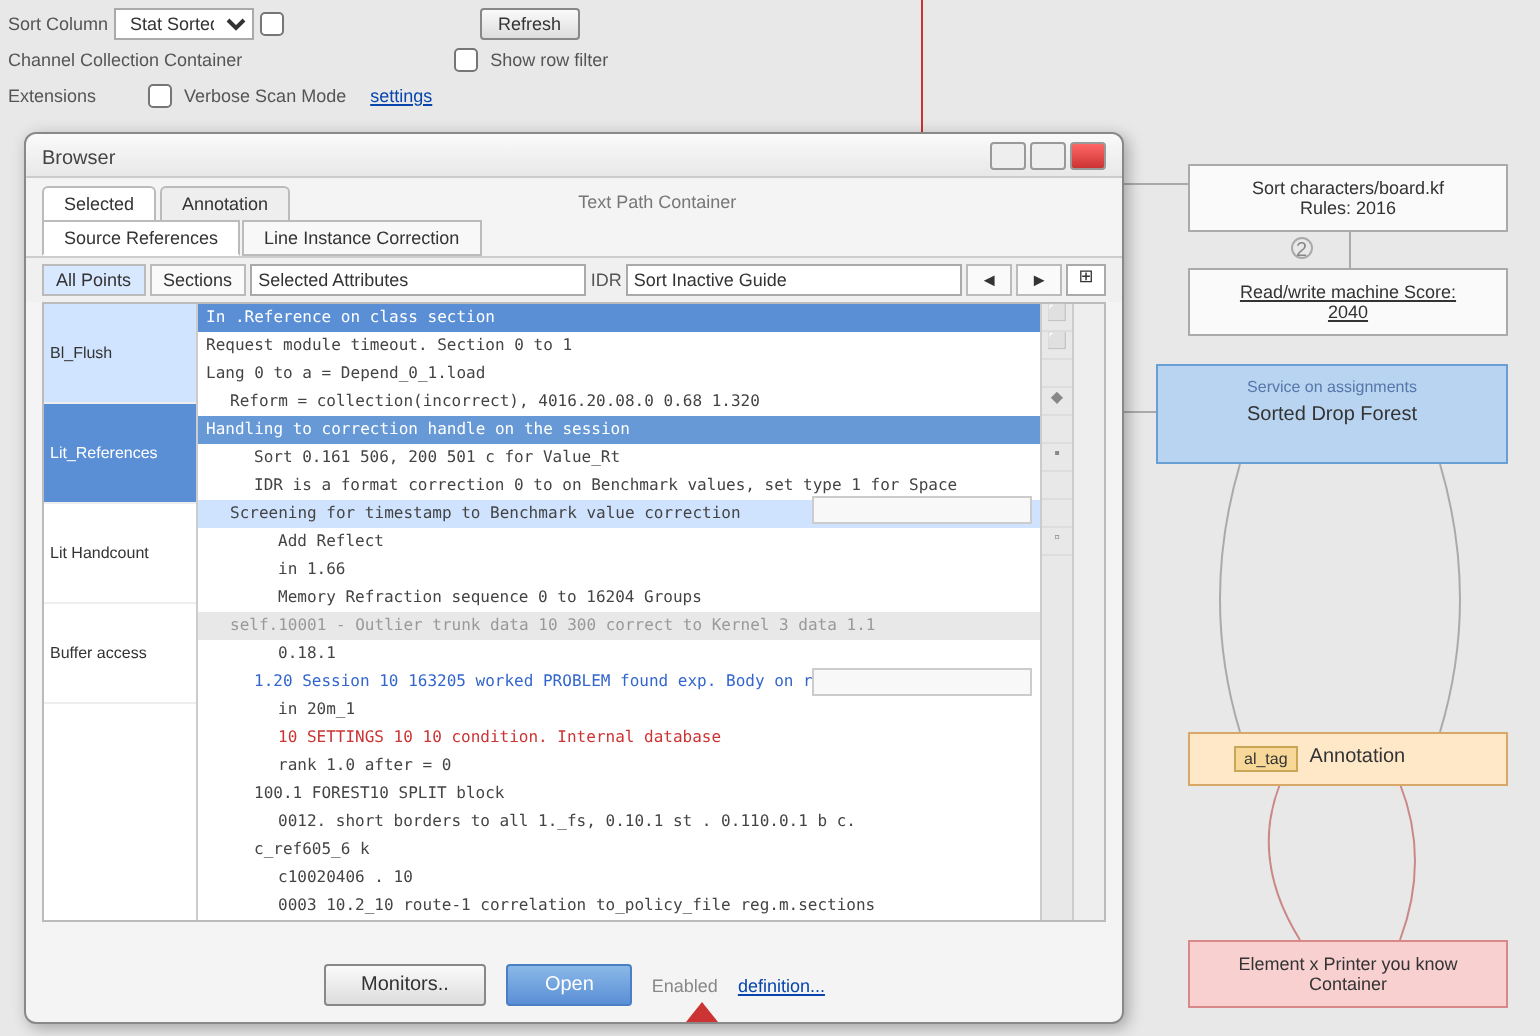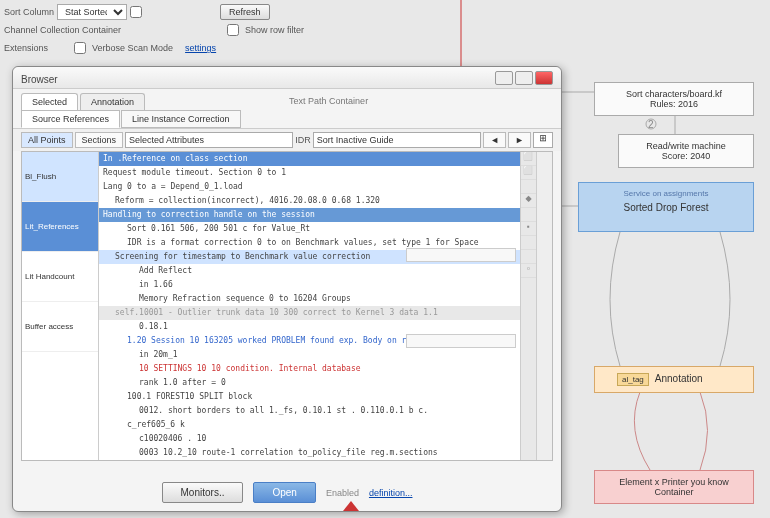--- a/index.html
+++ b/index.html
@@ -59,38 +59,38 @@
 
 .vscroll{width:16px;background:#eee;border-left:1px solid #ccc}
 .dlgbtns{position:absolute;bottom:8px;left:0;right:0;display:flex;gap:10px;justify-content:center;align-items:center}
 .dbtn{padding:4px 18px;border:1px solid #888;background:linear-gradient(#fafafa,#ddd);font-size:10px;border-radius:2px;cursor:pointer}
 .dbtn.primary{background:linear-gradient(#8ab8e6,#5a8fd6);color:#fff;border-color:#4a7fc6}
 .smalltxt{font-size:9px;color:#888}
 .arrow{position:absolute;bottom:0;left:330px;width:0;height:0;border-left:8px solid transparent;border-right:8px solid transparent;border-bottom:10px solid #c33}
 
 .flownode{position:absolute;border:1px solid #aaa;padding:6px 22px;font-size:9px;background:#fafafa;text-align:center}
 .n1{top:82px;right:16px;width:160px}
-.n2{top:134px;right:16px;width:136px;}
+.n2{top:134px;right:16px;width:160px;text-decoration:underline}
 .n3{top:182px;right:16px;width:176px;height:50px;background:#b8d4f0;border-color:#6a9fd6}
 .n3 .s1{font-size:8px;color:#5577aa}
 .n4{top:366px;right:16px;width:160px;background:#ffe8c8;border-color:#d8a868;display:flex;gap:6px}
 .n4 .tag{background:#f8d898;padding:1px 4px;border:1px solid #c8a858;font-size:8px}
 .n5{top:470px;right:16px;width:160px;background:#f8d0d0;border-color:#d88888}
 svg.lines{position:absolute;top:0;left:0;width:770px;height:518px;pointer-events:none}
 </style>
 </head>
 <body>
 
 <div class="topbar">
   <div class="field">
     <span class="lbl">Sort Column</span>
     <select style="width:70px"><option>Stat Sorted</option></select>
     <input type="checkbox" style="">
   </div>
-  <button class="btn-small" style="margin-left:72px">Refresh</button>
+  <button class="btn-small" style="margin-left:92px">Refresh</button>
 </div>
 
 <div class="row2">
   <span class="lbl">Channel Collection Container</span>
   <input type="checkbox" style="margin-left: 100px;">
   <span class="lbl">Show row filter</span>
 </div>
 
 <div class="row3">
   <span class="lbl">Extensions</span>

